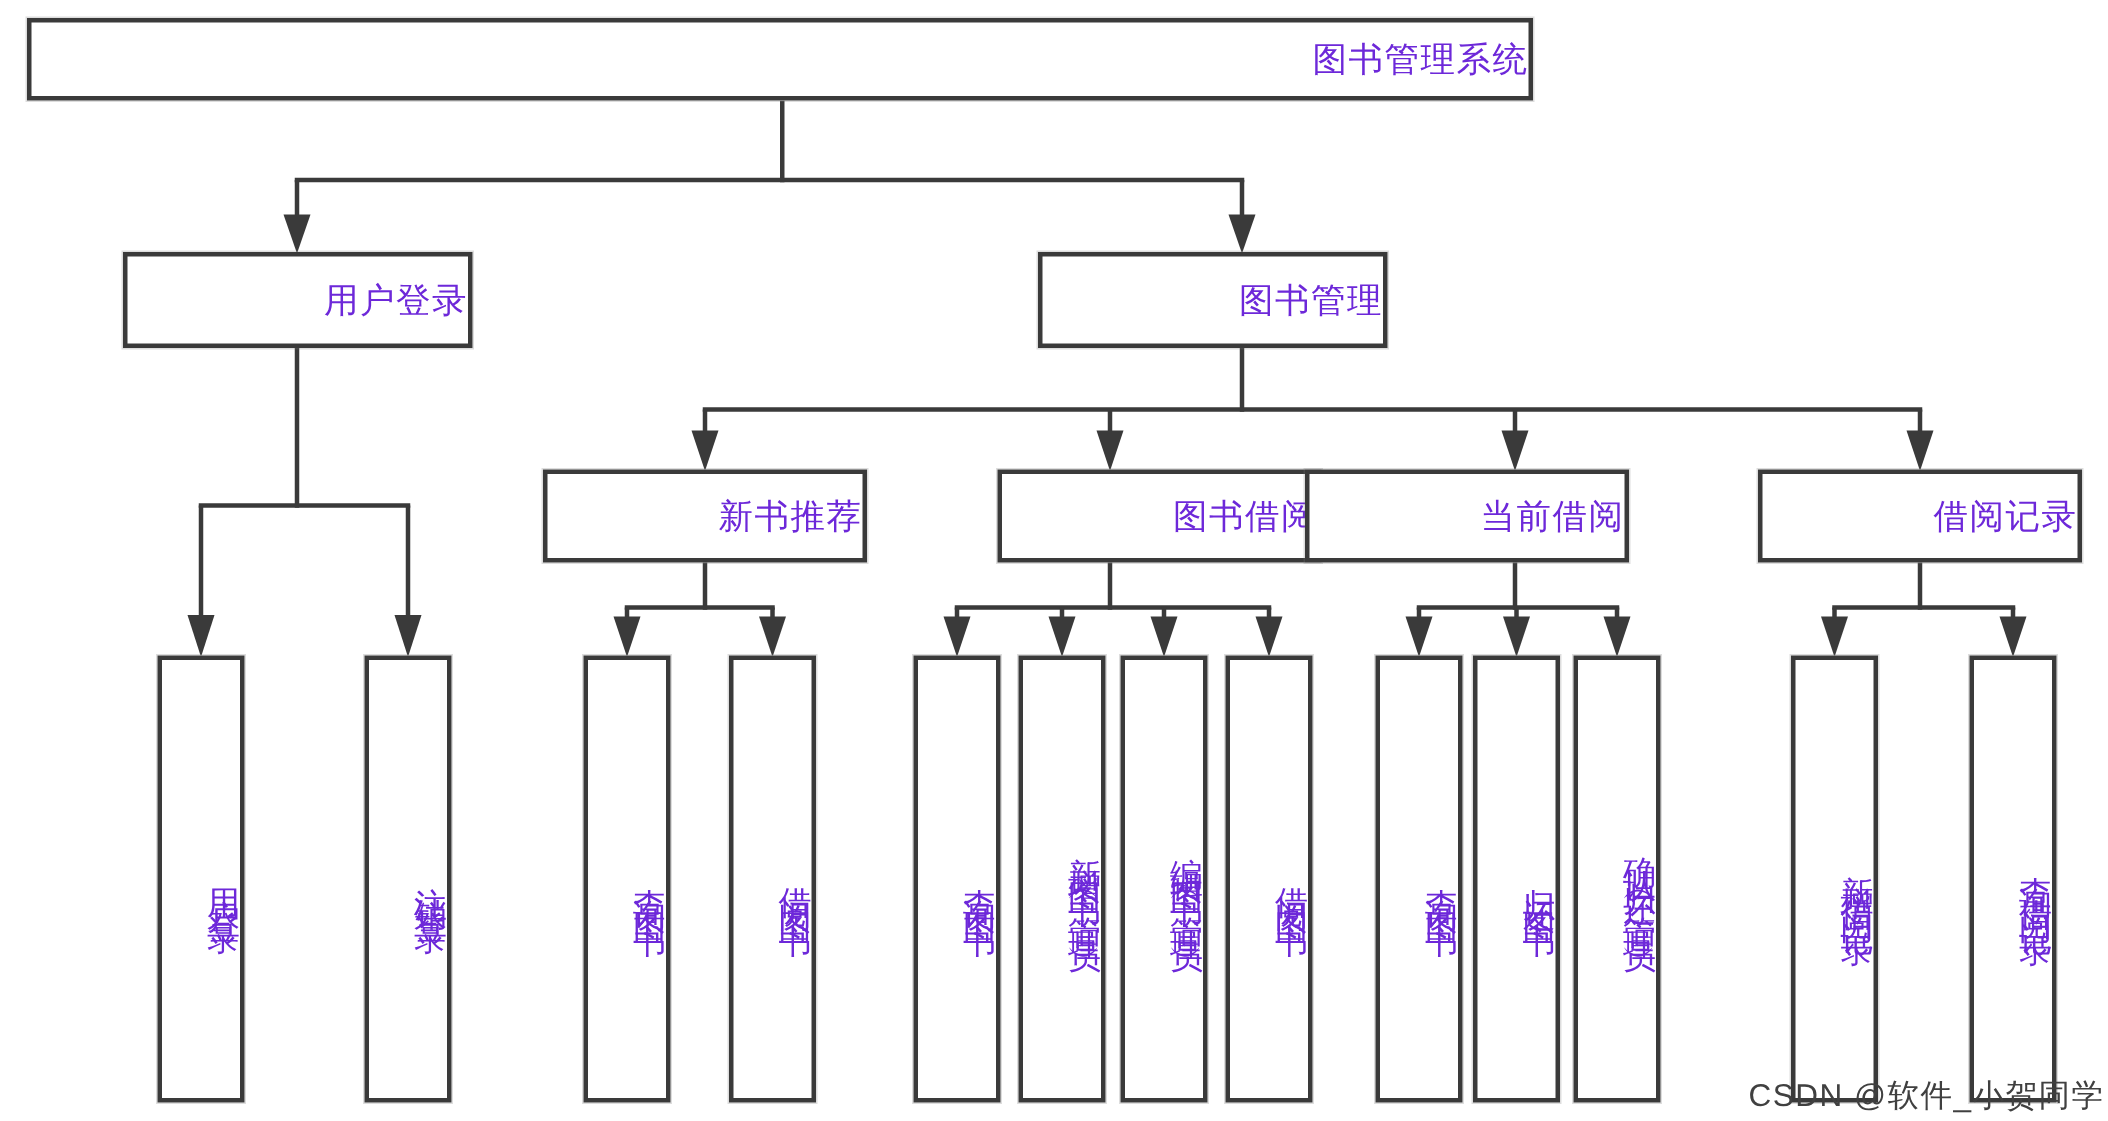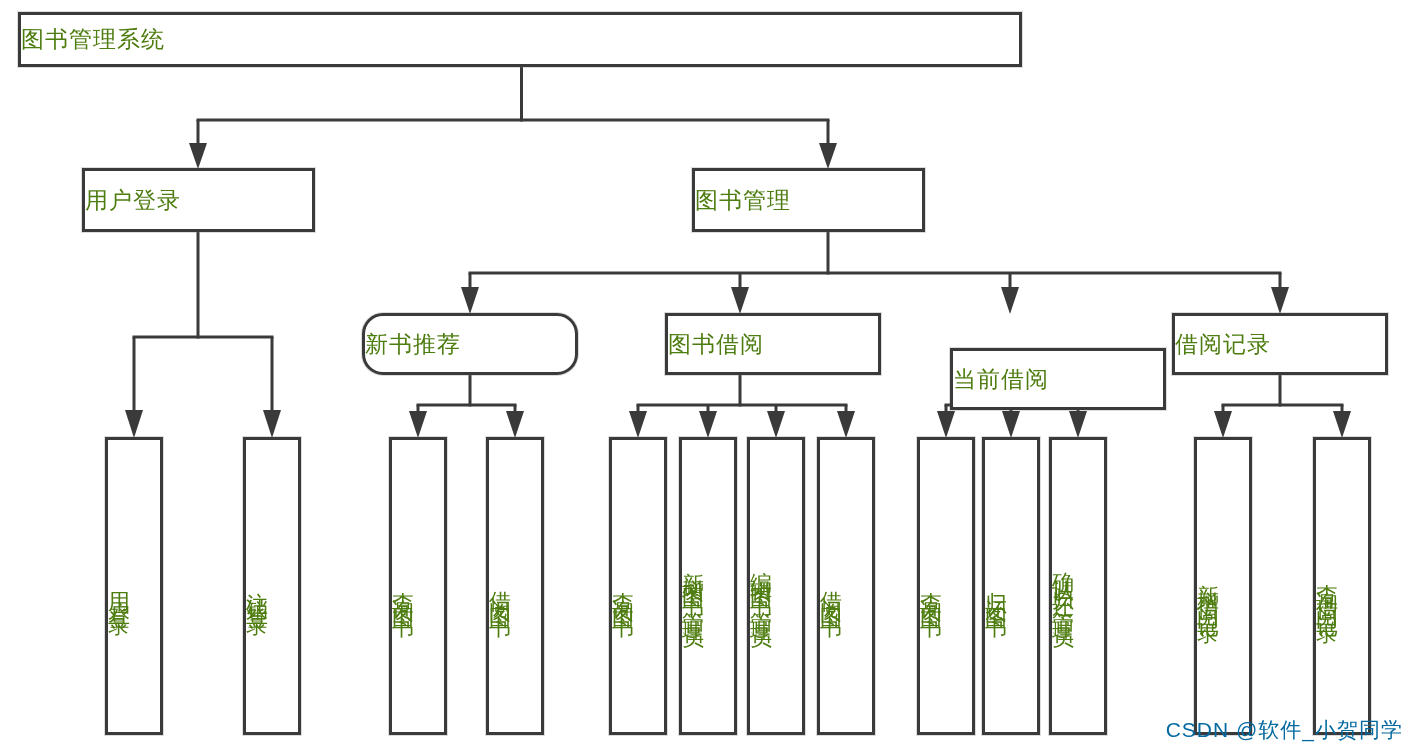--- a/index.html
+++ b/index.html
@@ -10,24 +10,24 @@
     font-family:"Liberation Sans","DejaVu Sans",sans-serif;
     color:#2e2e2e;
     overflow:hidden;
   }
   .node{
     position:absolute;
     box-sizing:border-box;
     background:#ffffff;
     border:3px solid #3a3a3a;
     box-shadow:0 0 0 1px rgba(120,120,120,0.25);
-    display:flex;align-items:center;justify-content:flex-start;
+    display:flex;align-items:center;justify-content:flex-end;
     font-size:23px;
     letter-spacing:1px;
-    color:#4d7c0f;
+    color:#6d28d9;
     z-index:2;
   }
   .root-node{left:18px;top:12px;width:1004px;height:55px;}
   .branch-node{top:168px;width:233px;height:64px;}
   .section-node{top:313px;width:216px;height:62px;}
   .leaf-node{top:437px;width:58px;height:298px;}
   .leaf-node > span{
     writing-mode:vertical-rl;
     text-orientation:mixed;
     letter-spacing:8px;
@@ -37,21 +37,21 @@
   }
   #connector-layer{
     position:absolute;left:0;top:0;z-index:1;
   }
   #connector-layer line{stroke:#3a3a3a;stroke-width:3;}
   #connector-layer polygon{fill:#3a3a3a;}
   .watermark{
     position:absolute;
     right:2px;top:716px;
     font-size:21px;
-    color:#0369a1;
+    color:#404040;
     letter-spacing:1px;
     z-index:3;
     white-space:nowrap;
   }
 </style>
 </head>
 <body>
 
 <div id="stage">
 
@@ -135,27 +135,27 @@
     <span>图书管理系统</span>
   </div>
 
   <div class="node branch-node" style="left:82px;">
     <span>用户登录</span>
   </div>
   <div class="node branch-node" style="left:692px;">
     <span>图书管理</span>
   </div>
 
-  <div class="node section-node" style="left:362px;border-radius:21px;">
+  <div class="node section-node" style="left:362px;">
     <span>新书推荐</span>
   </div>
   <div class="node section-node" style="left:632px;margin-left:33px;">
     <span>图书借阅</span>
   </div>
-  <div class="node section-node" style="left:950px;margin-top:35px;">
+  <div class="node section-node" style="left:870px;">
     <span>当前借阅</span>
   </div>
   <div class="node section-node" style="left:1172px;">
     <span>借阅记录</span>
   </div>
 
   <div class="node leaf-node" style="left:105px;">
     <span>用户登录</span>
   </div>
   <div class="node leaf-node" style="left:243px;">

